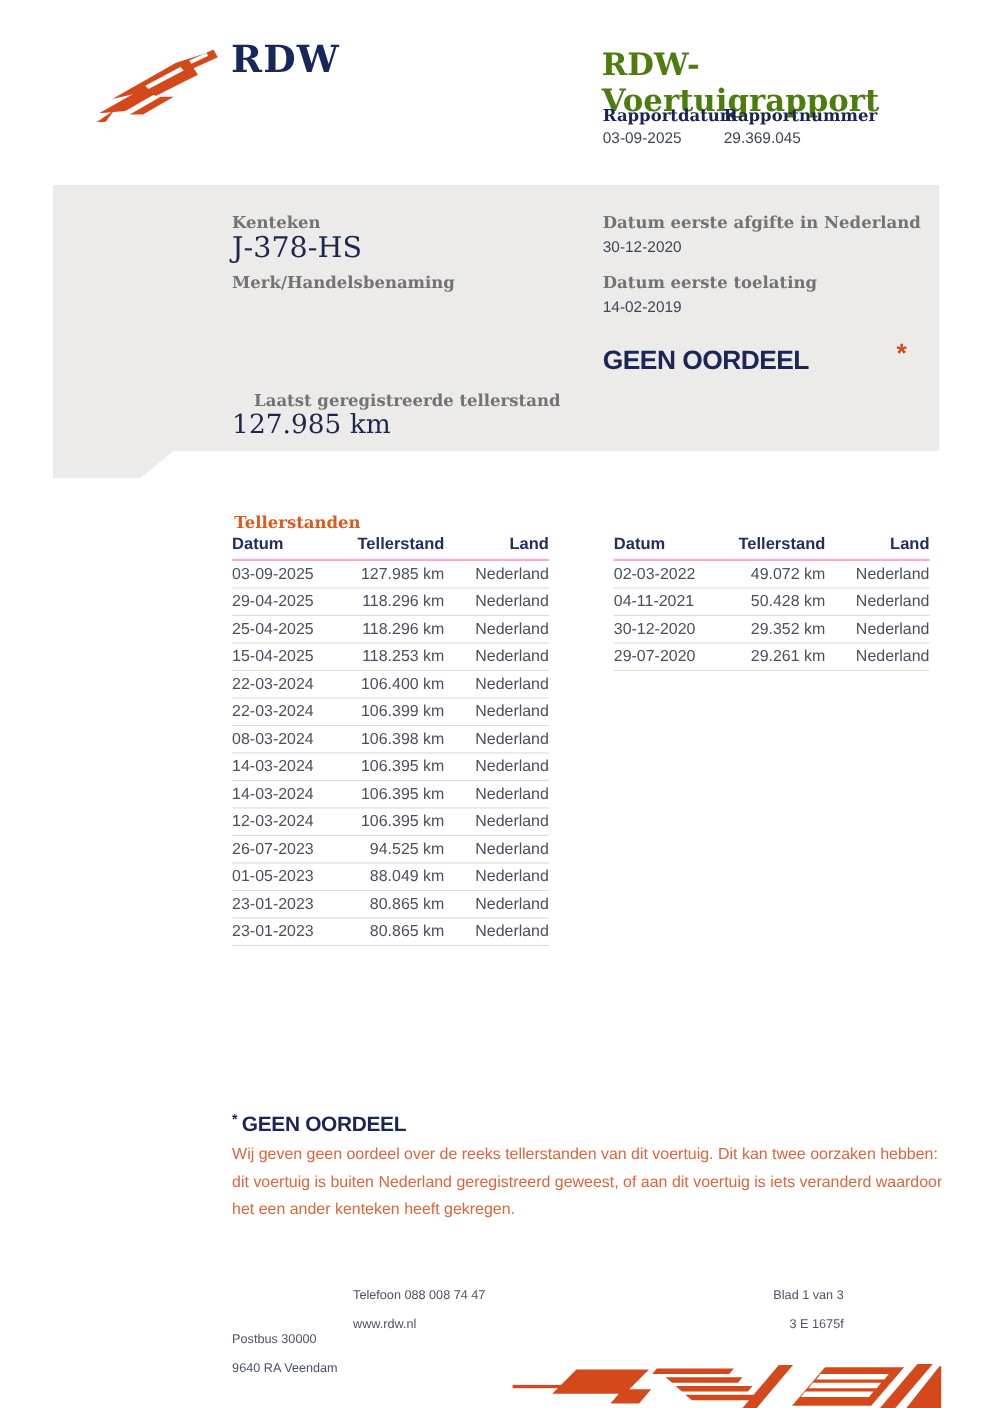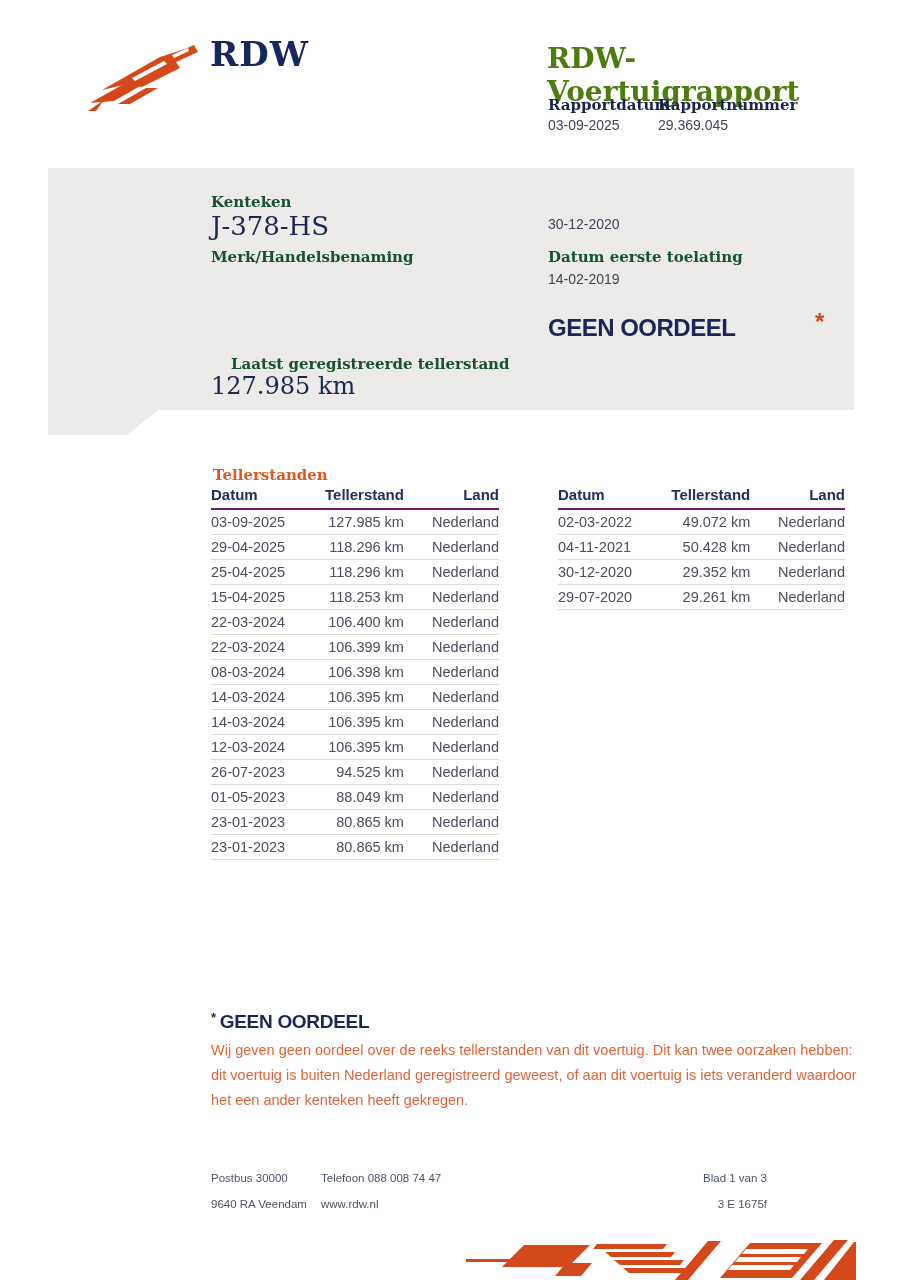--- a/index.html
+++ b/index.html
@@ -37,21 +37,21 @@
     background:#EDEBE9;
   }
   .panel::after {
     content:""; position:absolute; left:0; top:242px; width:110px; height:25px;
     background:#EDEBE9;
     clip-path:polygon(0 0, 100% 0, 72% 100%, 0 100%);
   }
   .field-label {
     position:absolute;
     font-family:"DejaVu Serif", serif; font-weight:700;
-    font-size:15px; color:#14532d;
+    font-size:15px; color:#737373;
   }
   .big-value {
     position:absolute;
     font-family:"DejaVu Serif", serif; font-weight:400;
     font-size:26px; color:#1C2750;
   }
   .small-value {
     position:absolute; font-size:14px; color:#3F4457;
   }
   .verdict {
@@ -66,21 +66,21 @@
   .section-title {
     position:absolute; left:165px; top:466px;
     font-family:"DejaVu Serif", serif; font-weight:700;
     font-size:15px; color:#DD5A1F;
   }
   .mtable { position:absolute; top:486px; }
   .mtable-left  { left:163px; width:288px; }
   .mtable-right { left:510px; width:287px; }
   .mtable .hdr {
     display:grid; grid-template-columns:33% 34% 33%;
-    padding-bottom:5px; border-bottom:2px solid #701a75;
+    padding-bottom:5px; border-bottom:2px solid #f9a8d4;
     font-size:15px; font-weight:700; color:#242D5C;
   }
   .mtable .row {
     display:grid; grid-template-columns:33% 34% 33%;
     padding:4px 0; border-bottom:1px solid #DBDBDB;
     font-size:14.5px; line-height:16px; color:#4A4E5F;
   }
   .c-right { text-align:right; }
   
   .footnote-title {
@@ -88,21 +88,21 @@
     font-size:19px; font-weight:700; letter-spacing:-0.3px; color:#1B2657;
   }
   .footnote-title .ast { font-size:13px; vertical-align:6px; font-weight:700; margin-right:4px; }
   .footnote-body {
     position:absolute; left:163px; top:1038px; width:648px;
     font-size:14.5px; line-height:25px; color:#DE6539;
   }
   
   .footer-text { position:absolute; font-size:11.5px; color:#4C5269; }
   .f-row1 { top:1172px; } .f-row2 { top:1198px; }
-  .f-c1 { left:163px; } .f-c2 { left:273px; }
+  .f-c1 { left:163px;margin-top:40px; } .f-c2 { left:273px; }
   .f-right { right:89px; text-align:left; }
   a.site { color:#4C5269; text-decoration:none; cursor:pointer; }
   
   .flag-wrap { position:absolute; right:0; bottom:0; width:394px; height:44px; overflow:hidden; }
 </style>
 </head>
 <body>
 
 <div class="page">
 
@@ -126,20 +126,21 @@
   <div class="meta-label x-col2">Rapportnummer</div>
   <div class="meta-value x-col1">03-09-2025</div>
   <div class="meta-value x-col2">29.369.045</div>
 
   <div class="panel"></div>
 
   <div class="field-label" style="left:163px; top:193px;">Kenteken</div>
   <div class="big-value" style="left:163px; top:211px;">J-378-HS</div>
   <div class="field-label" style="left:163px; top:248px;">Merk/Handelsbenaming</div>
 
+  <div class="field-label" style="left:500px; top:193px;">Datum eerste afgifte in Nederland</div>
   <div class="small-value" style="left:500px; top:216px;">30-12-2020</div>
   <div class="field-label" style="left:500px; top:248px;">Datum eerste toelating</div>
   <div class="small-value" style="left:500px; top:271px;">14-02-2019</div>
 
   <div class="verdict">GEEN OORDEEL</div>
   <div class="verdict-star">*</div>
 
   <div class="field-label" style="left:163px; top:355px;margin-left:20px;">Laatst geregistreerde tellerstand</div>
   <div class="big-value" style="left:163px; top:372px; font-size:24px;">127.985 km</div>
 

